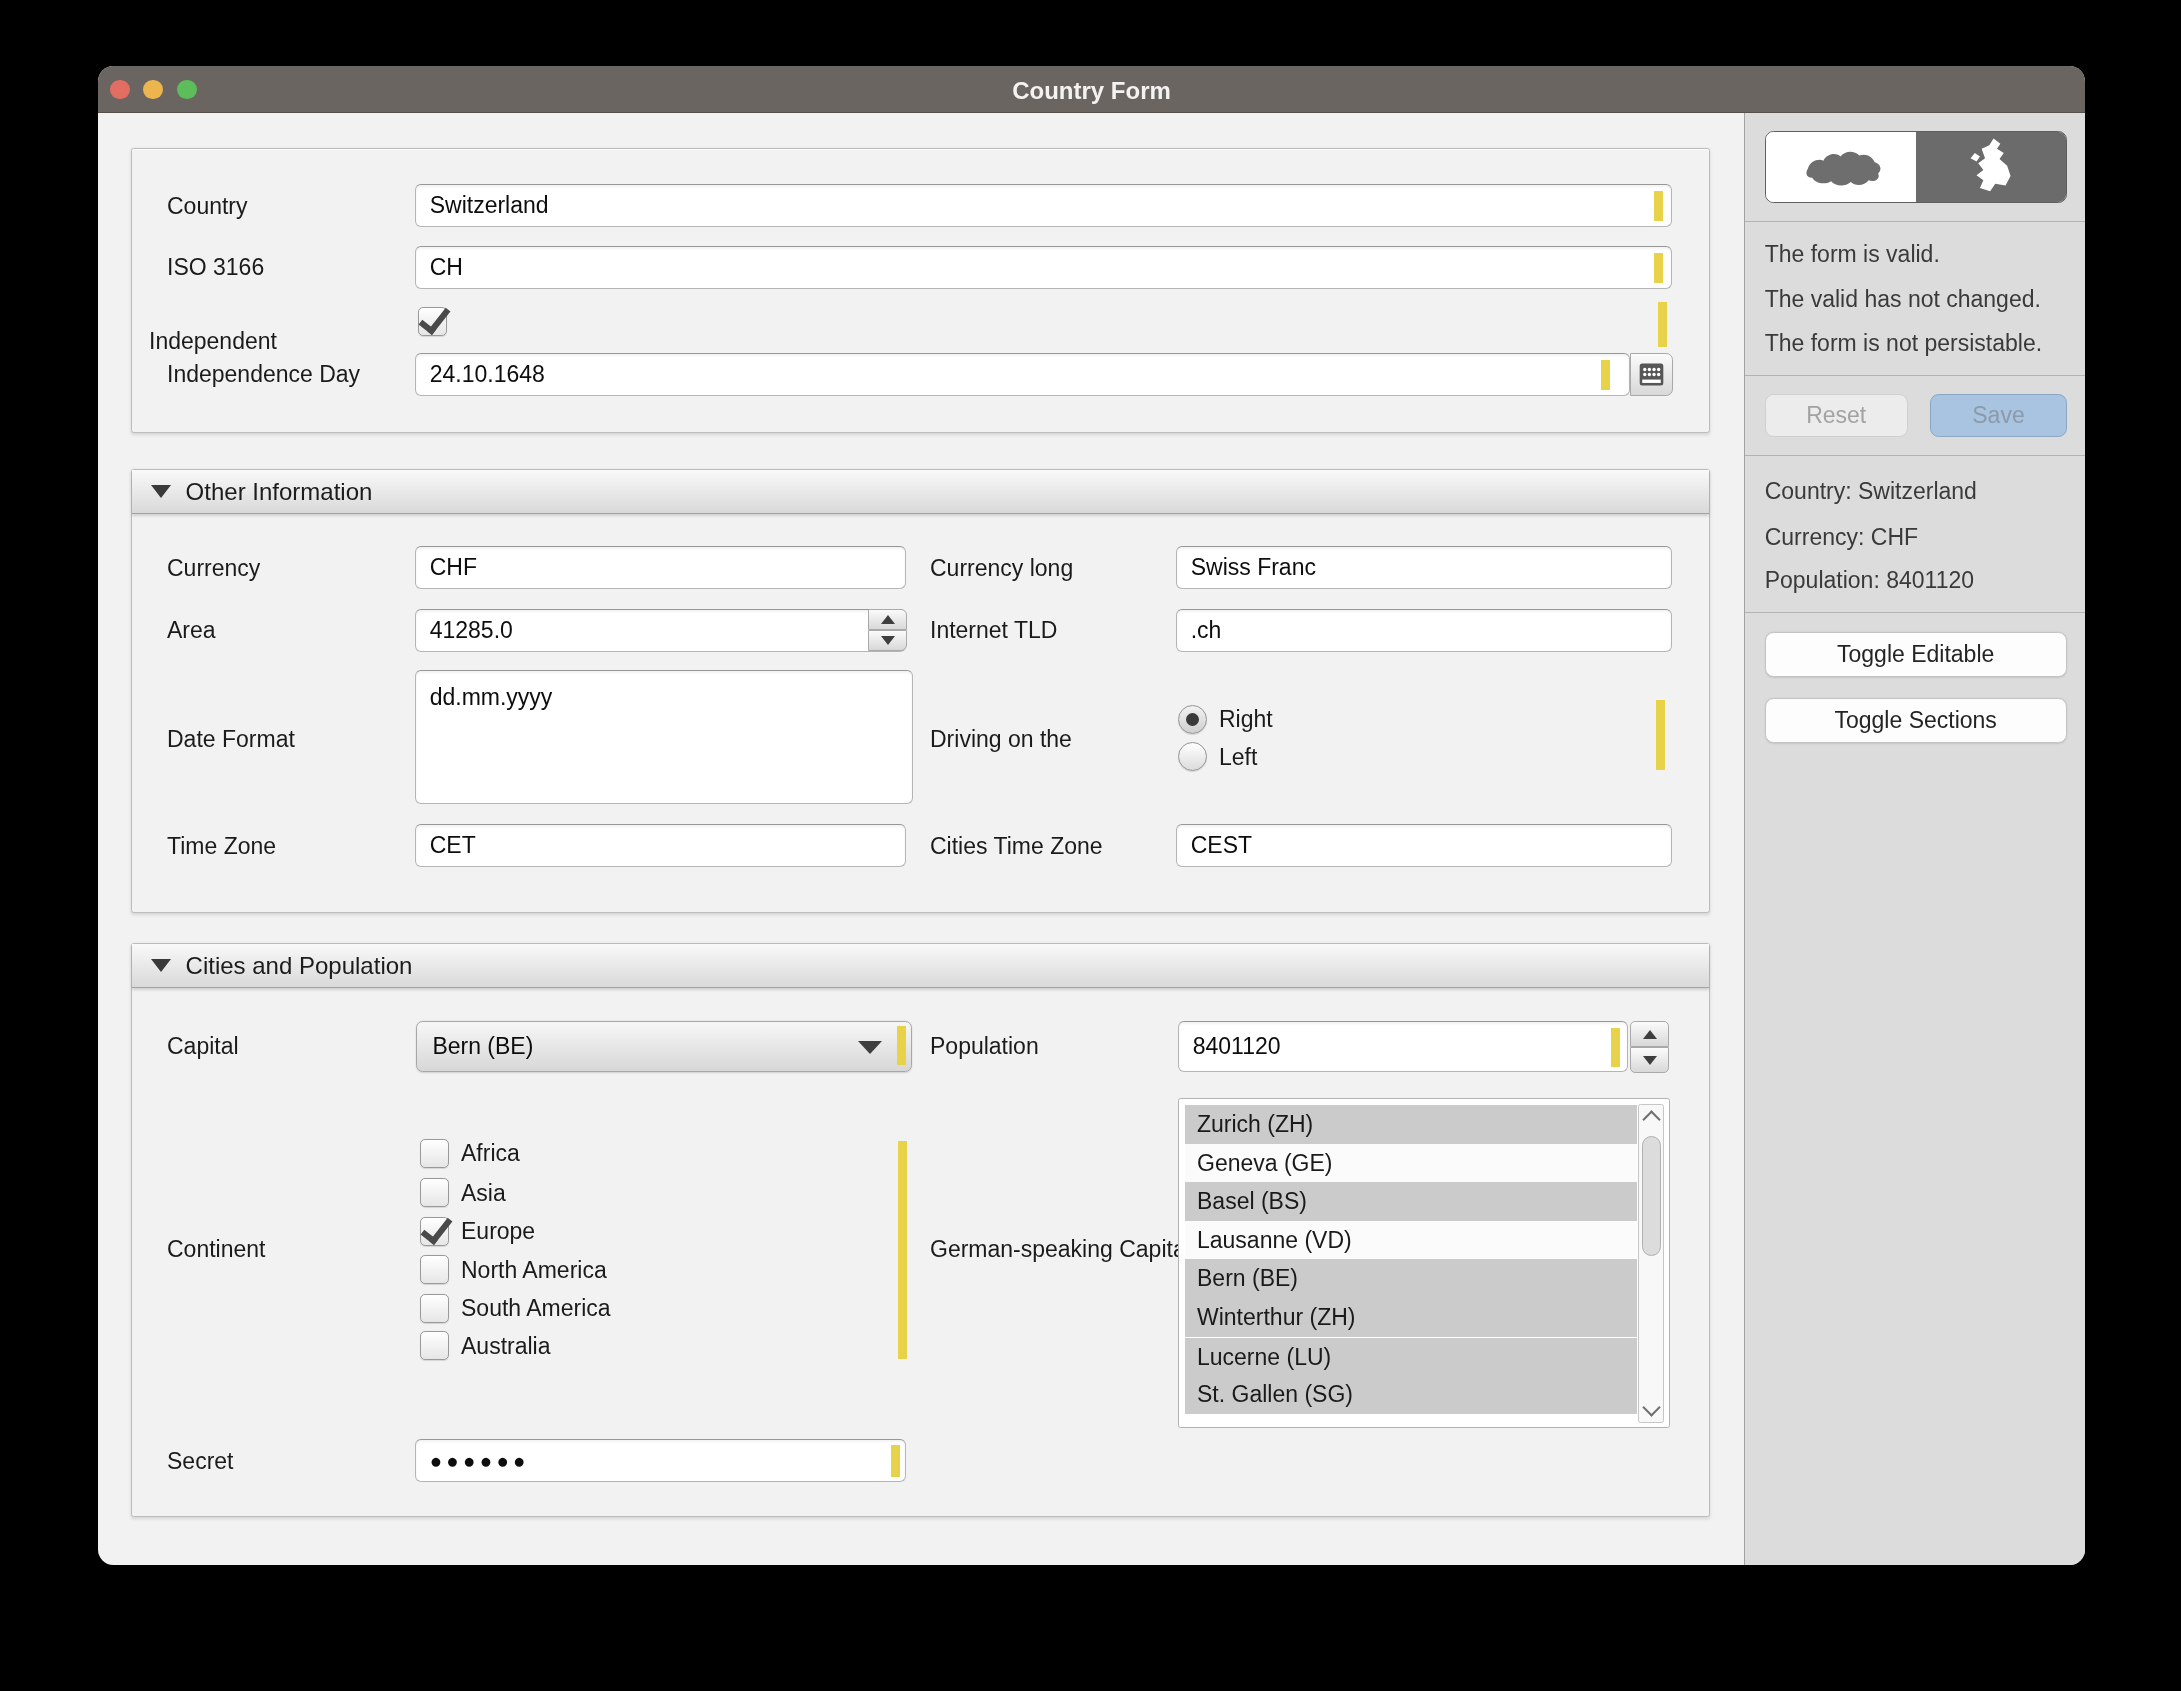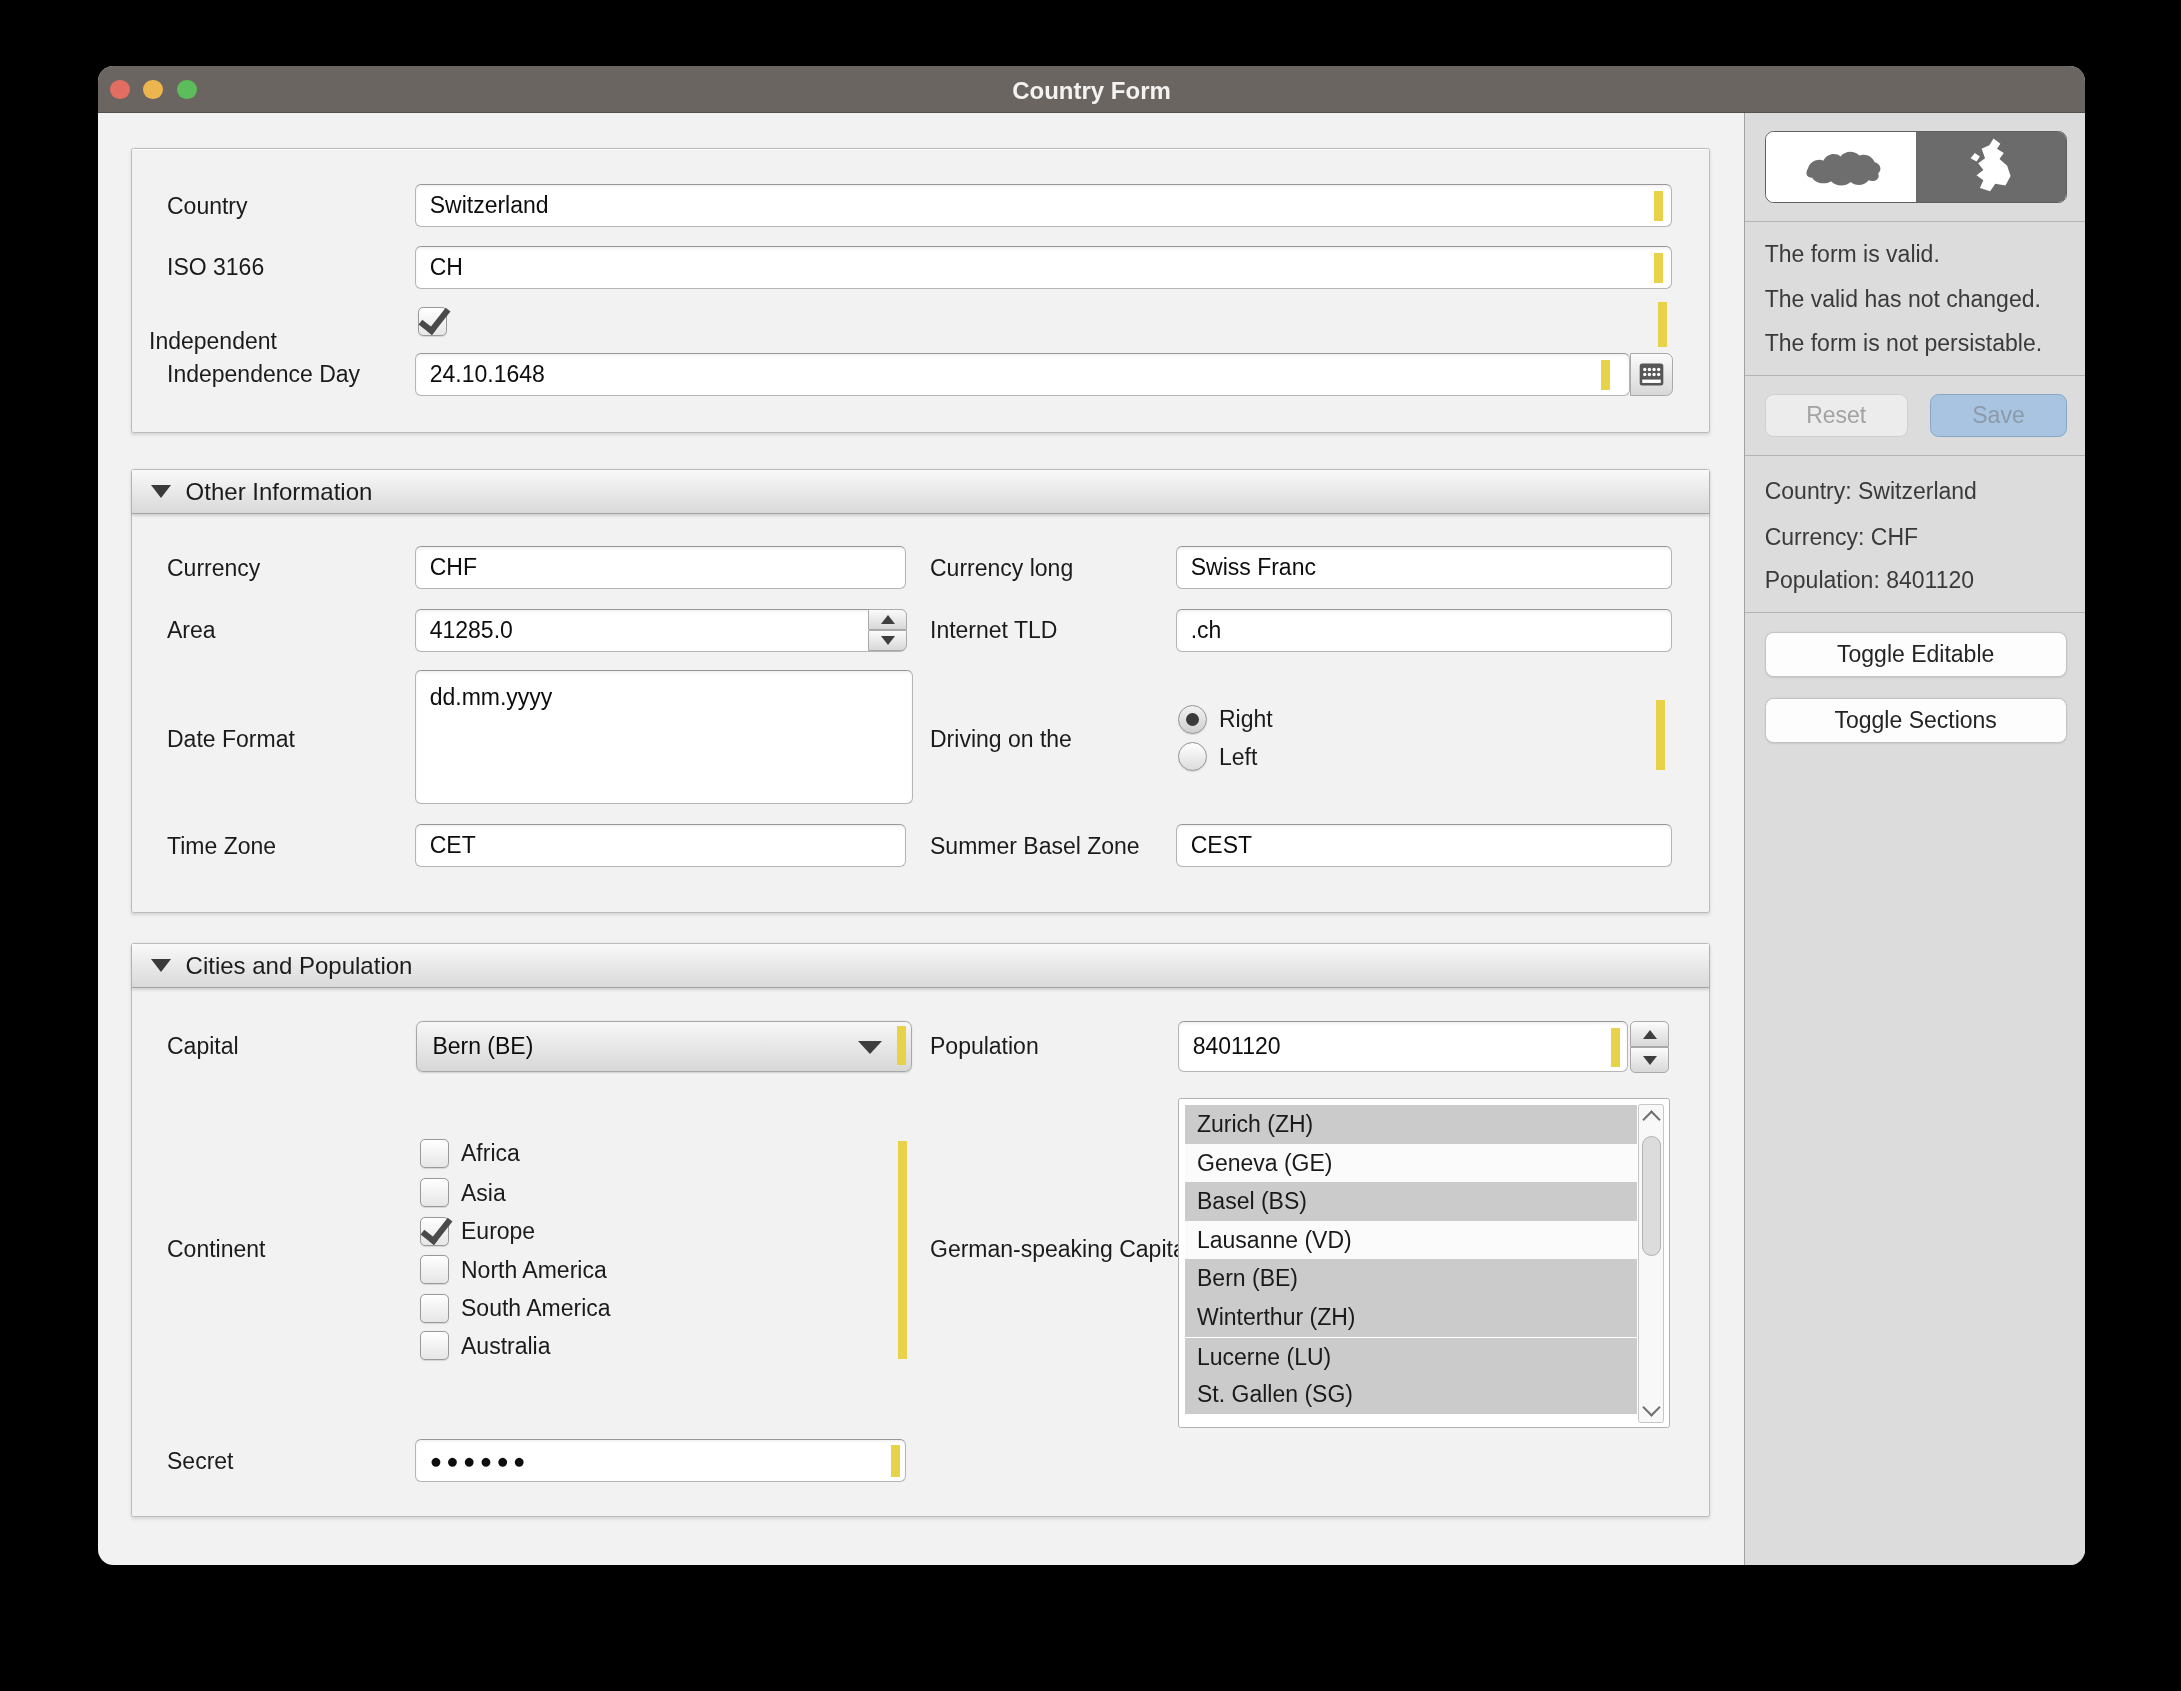--- a/index.html
+++ b/index.html
@@ -229,21 +229,21 @@
   <div class="radio" style="left:1080px;top:676px;">
     
   </div>
   <div class="lbl" style="left:1121px;top:691px;">Left</div>
   <div class="ybar" style="left:1558px;top:634px;height:70px;"></div>
 
   <div class="lbl" style="left:69px;top:780px;">Time Zone</div>
   <div class="tf" style="left:317px;top:758px;width:491px;height:43px;">
     <span>CET</span>
   </div>
-  <div class="lbl" style="left:832px;top:780px;">Summer Basel Zone</div>
+  <div class="lbl" style="left:832px;top:780px;">Cities Time Zone</div>
   <div class="tf" style="left:1078px;top:758px;width:496px;height:43px;">
     <span>CEST</span>
   </div>
 
   <div class="gbox" style="left:33px;top:877px;width:1579px;height:574px;">
     <div class="sect-header">
       <div class="tri"></div>
       <div class="sect-title">Cities and Population</div>
     </div>
   </div>

